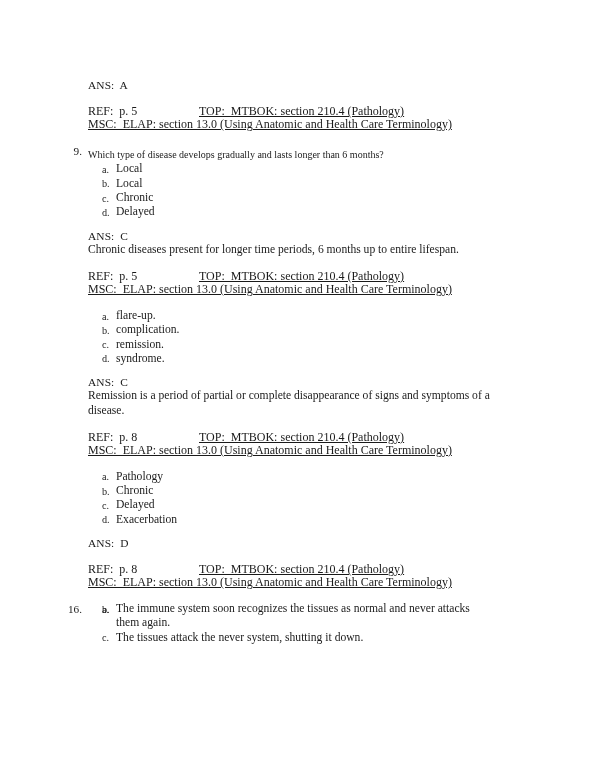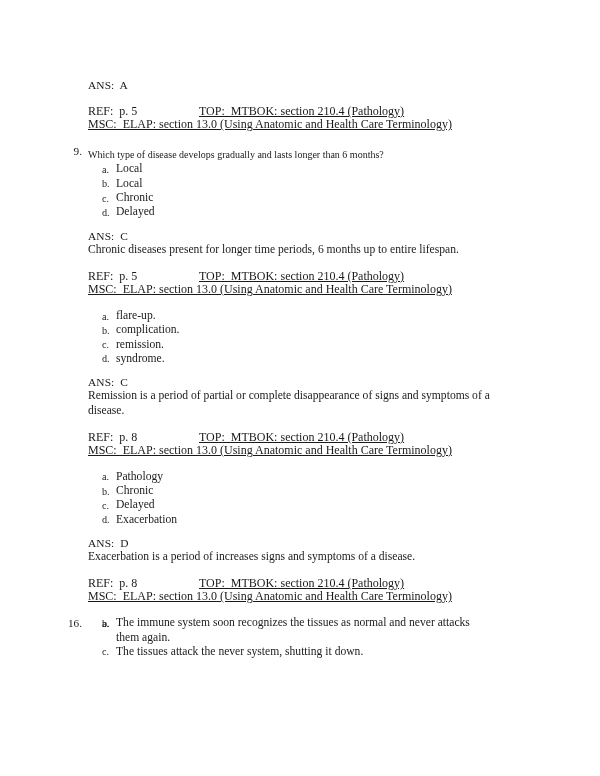--- a/index.html
+++ b/index.html
@@ -213,21 +213,20 @@
           <span class="olet">c.</span>
           <span>Delayed</span>
         </li>
         <li class="option">
           <span class="olet">d.</span>
           <span>Exacerbation</span>
         </li>
       </ul>
       <div class="gap-sm"></div>
       <div class="line ans ans-label">ANS:  D</div>
-      <div class="line rationale">Exacerbation is a period of increases signs and symptoms of a disease.</div>
       <div class="gap"></div>
       <div class="meta">
         <span class="meta-row"><span class="meta-ref">REF:  p. 8</span><span class="meta-top">TOP:  MTBOK: section 210.4 (Pathology)</span></span>
         <span class="meta-row">MSC:  ELAP: section 13.0 (Using Anatomic and Health Care Terminology)</span>
       </div>
     </div>
 
     <div class="gap"></div>
 
     <div class="block">

